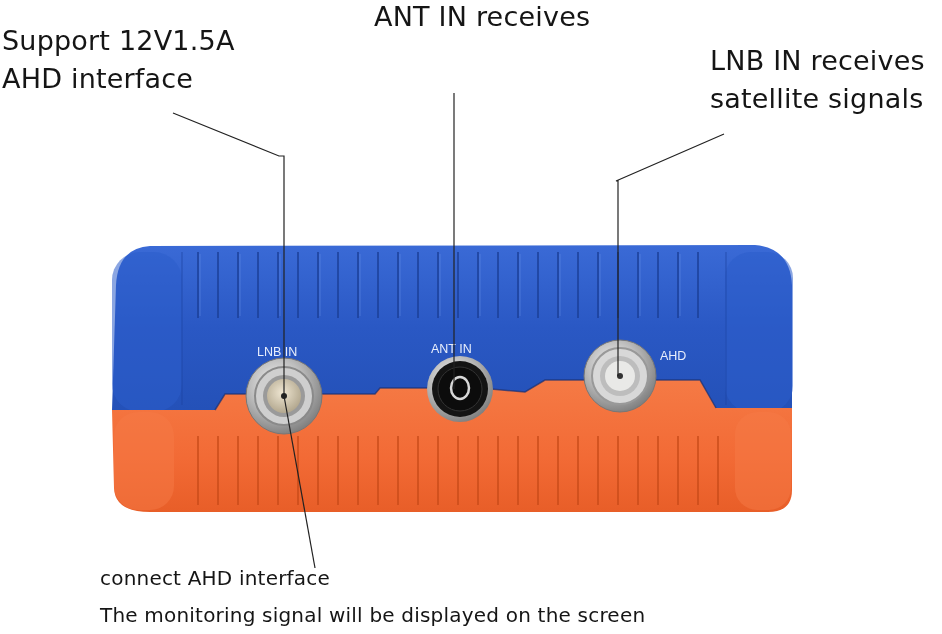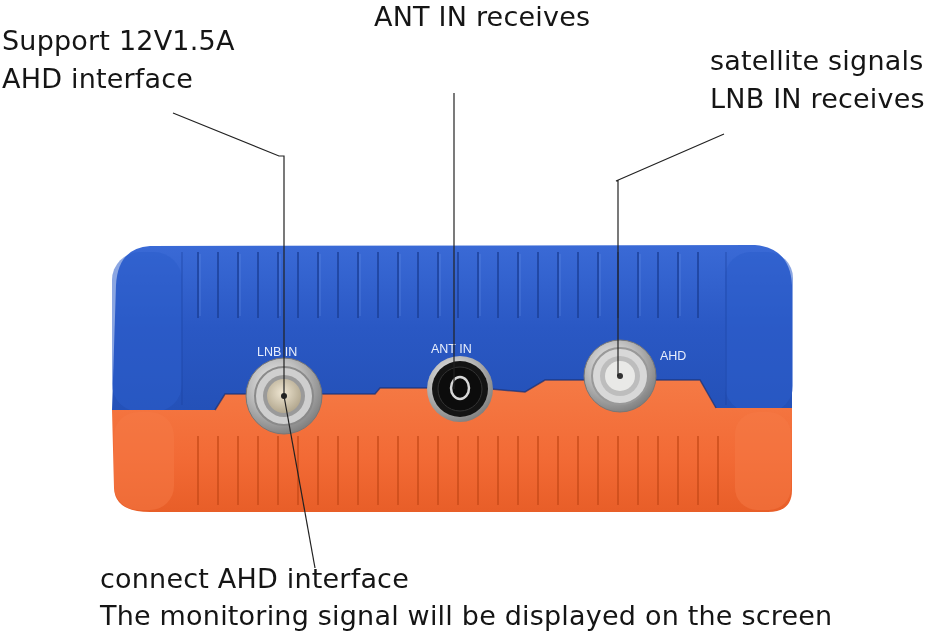--- a/index.html
+++ b/index.html
@@ -4,21 +4,21 @@
 <style>
   html, body { margin: 0; padding: 0; background: #ffffff; }
   body { width: 942px; height: 634px; position: relative; overflow: hidden;
          font-family: "DejaVu Sans", sans-serif; color: #111; }
   .callout { position: absolute; font-size: 27px; line-height: 38px; white-space: nowrap;
              letter-spacing: 0.2px; color: #151515; }
   .callout span { display: block; }
   #c-support { left: 2px; top: 22px; }
   #c-ant { left: 374px; top: -2px; }
   #c-lnb { left: 710px; top: 42px; }
-  #c-ahd { left: 100px; top: 560px; font-size: 27px; line-height: 37px; }
+  #c-ahd { left: 100px; top: 560px; font-size: 20px; line-height: 37px; }
   svg.stage { position: absolute; left: 0; top: 0; }
   .port-label { font-family: "Liberation Sans", sans-serif; font-size: 12.5px; fill: #e8eefc; font-weight: 400; }
 </style>
 </head>
 <body>
 
 <svg class="stage" width="942" height="634" viewBox="0 0 942 634">
   <defs>
     <linearGradient id="blueG" x1="0" y1="0" x2="0" y2="1">
       <stop offset="0" stop-color="#3a6ad6"></stop>
@@ -169,20 +169,20 @@
 <div class="callout" id="c-support">
   <span>Support 12V1.5A</span>
   <span>AHD interface</span>
 </div>
 
 <div class="callout" id="c-ant">
   <span>ANT IN receives</span>
 </div>
 
 <div class="callout" id="c-lnb">
+  <span>LNB IN receives</span>
   <span>satellite signals</span>
-  <span>LNB IN receives</span>
 </div>
 
 <div class="callout" id="c-ahd">
   <span>connect AHD interface</span>
   <span>The monitoring signal will be displayed on the screen</span>
 </div>
 
 </body></html>

